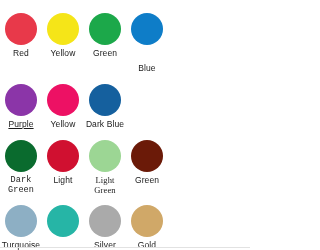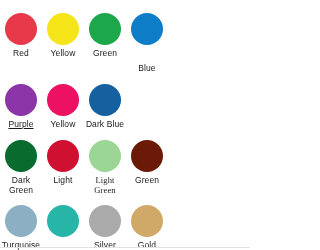--- a/index.html
+++ b/index.html
@@ -105,21 +105,21 @@
         <span class="swatch-label" style="color: rgb(26, 26, 26);">Yellow</span>
       </div>
       <div class="swatch-cell">
         <span class="swatch-dot" style="background: rgb(21, 96, 158);"></span>
         <span class="swatch-label" style="color: rgb(26, 26, 26);">Dark Blue</span>
       </div>
     </div>
     <div class="swatch-row row-2">
       <div class="swatch-cell">
         <span class="swatch-dot" style="background: rgb(10, 107, 46);"></span>
-        <span class="swatch-label" style="color: rgb(26, 26, 26);">Dark
+        <span class="swatch-label" style="color: rgb(26, 26, 26); font-family: Liberation Mono, monospace;">Dark
 Green</span>
       </div>
       <div class="swatch-cell">
         <span class="swatch-dot" style="background: rgb(208, 16, 48);"></span>
         <span class="swatch-label" style="color: rgb(26, 26, 26);">Light</span>
       </div>
       <div class="swatch-cell">
         <span class="swatch-dot" style="background: rgb(156, 214, 148);"></span>
         <span class="swatch-label" style="color: rgb(26, 26, 26); font-family: Liberation Serif, serif;">Light
 Green</span>

